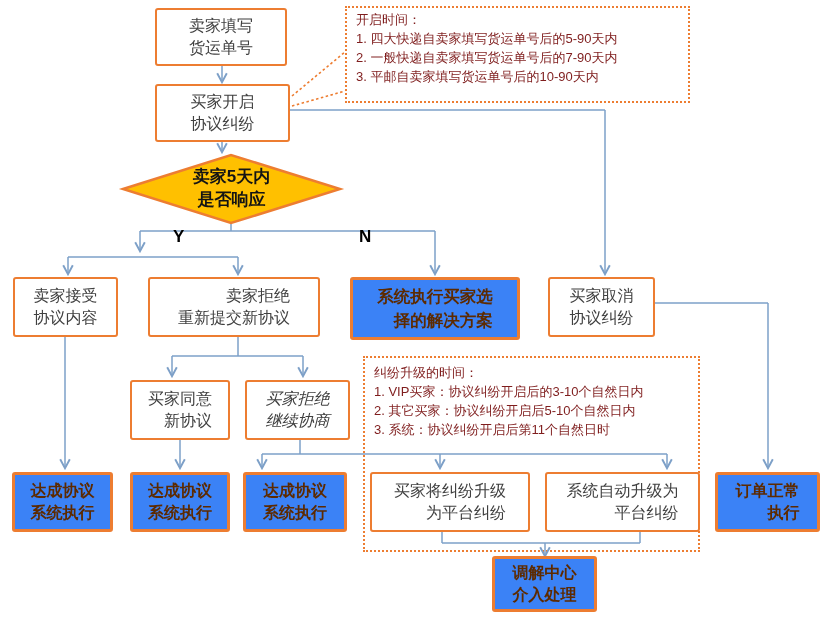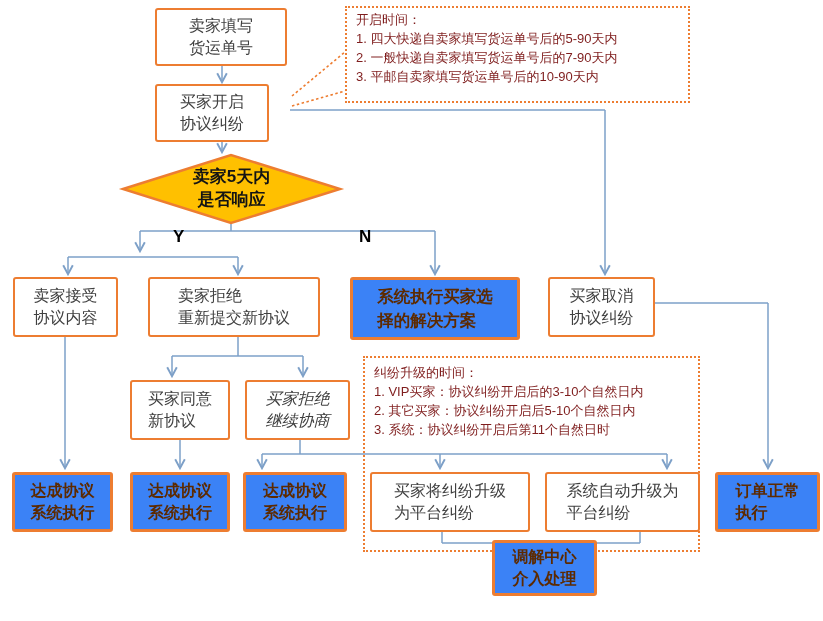--- a/index.html
+++ b/index.html
@@ -3,21 +3,21 @@
 <meta charset="utf-8">
 <style>
   html,body{margin:0;padding:0;background:#fff;}
   #canvas{
     position:relative;width:823px;height:621px;background:#fff;overflow:hidden;
     font-family:"Liberation Sans","DejaVu Sans",sans-serif;
   }
   .node{
     position:absolute;box-sizing:border-box;
     border:2px solid #ED7D31;border-radius:3px;background:#fff;
-    display:flex;align-items:center;justify-content:center;text-align:left;
+    display:flex;align-items:center;justify-content:center;text-align:right;
     white-space:pre-line;font-size:16px;color:#404040;line-height:1.4;z-index:2;
   }
   .gold{background:#3b82f6;border-width:3px;font-weight:bold;color:#5d2a00;}
   .diamond-label{
     position:absolute;display:flex;align-items:center;justify-content:center;text-align:center;
     white-space:pre-line;font-weight:bold;color:#141414;font-size:17px;line-height:1.35;z-index:2;
   }
   .branch-label{position:absolute;font-weight:bold;color:#000;font-size:17px;z-index:3;}
   .note{
     position:absolute;box-sizing:border-box;border:2px dotted #ED7D31;background:#fff;
@@ -83,21 +83,21 @@
     <g stroke="#ED7D31" stroke-width="1.6" stroke-dasharray="2.5,2.5" fill="none">
       <path d="M292,96 L345,52"></path>
       <path d="M292,106 L345,91"></path>
     </g>
     <polygon points="123,189 231,155 340,189 231,223" fill="#FFC000" stroke="#ED7D31" stroke-width="2.5"></polygon>
   </svg>
 
   <div class="node" style="left:155px;top:8px;width:132px;height:58px;">卖家填写
 货运单号</div>
 
-  <div class="node" style="left:155px;top:84px;width:114px;height:58px;">买家开启
+  <div class="node" style="left:155px;top:84px;width:135px;height:58px;">买家开启
 协议纠纷</div>
 
   <div class="diamond-label" style="left:123px;top:155px;width:217px;height:68px;">卖家5天内
 是否响应</div>
 
   <div class="branch-label" style="left:173px;top:227px;">Y</div>
   <div class="branch-label" style="left:359px;top:227px;">N</div>
 
   <div class="node" style="left:13px;top:277px;width:105px;height:60px;">卖家接受
 协议内容</div>
@@ -128,16 +128,16 @@
 
   <div class="node" style="left:370px;top:472px;width:160px;height:60px;">买家将纠纷升级
 为平台纠纷</div>
 
   <div class="node" style="left:545px;top:472px;width:155px;height:60px;">系统自动升级为
 平台纠纷</div>
 
   <div class="node gold" style="left:715px;top:472px;width:105px;height:60px;">订单正常
 执行</div>
 
-  <div class="node gold" style="left:492px;top:540px;width:105px;height:56px;">调解中心
+  <div class="node gold" style="left:492px;top:556px;width:105px;height:56px;">调解中心
 介入处理</div>
 
 </div>
 
 </body></html>

